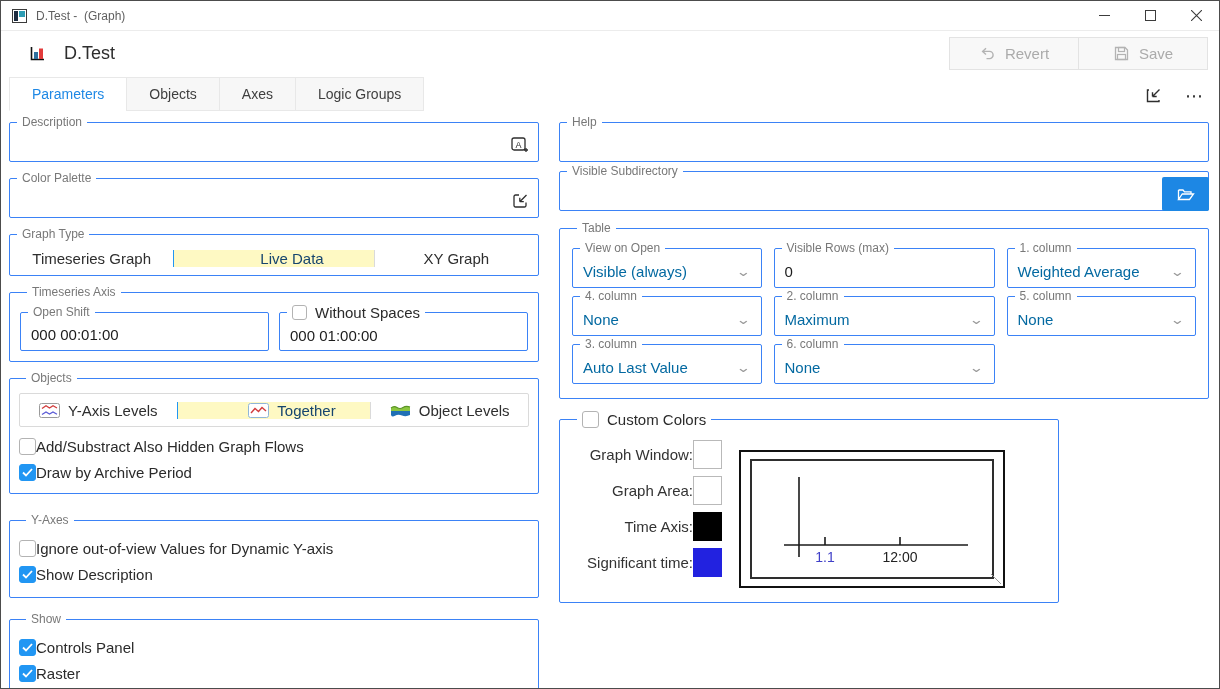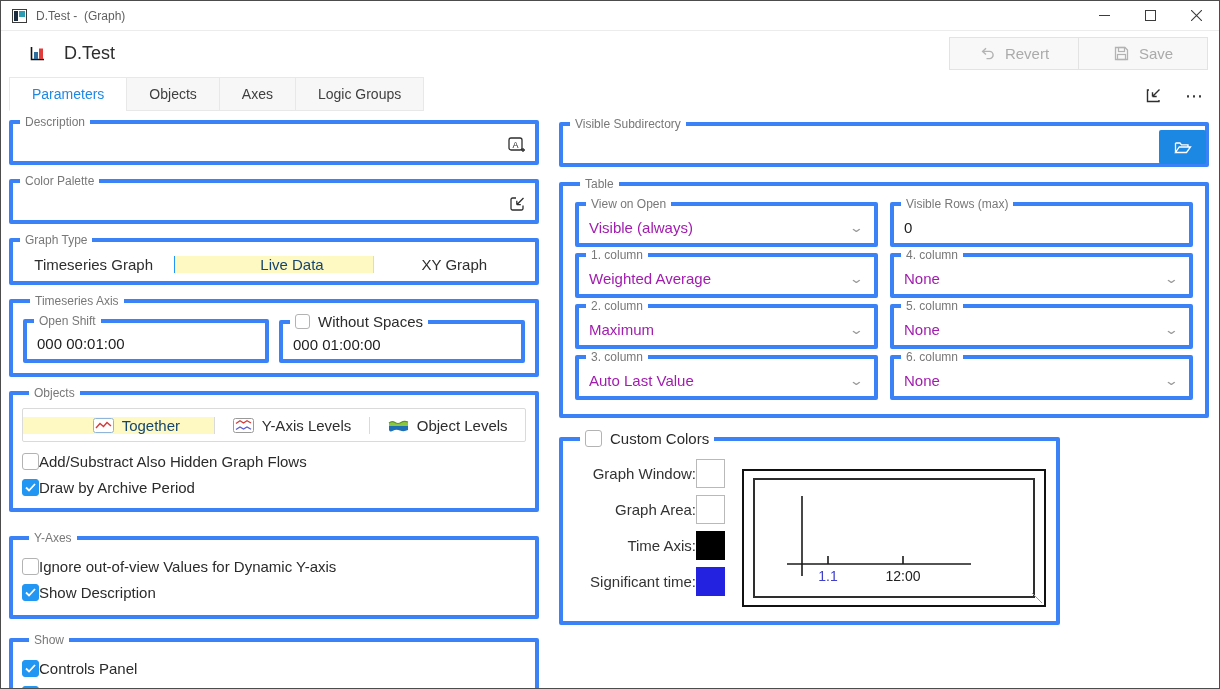--- a/index.html
+++ b/index.html
@@ -30,34 +30,34 @@
   .tab + .tab { margin-left:-1px; }
   .tab.active { background:#fff; color:#1e88e5; border-bottom-color:#fff; }
   .strip-icons { margin-left:auto; margin-right:16px; display:flex; align-items:center; gap:22px; padding-bottom:6px; }
   .more-dots { font-size:18px; color:#2e2e2e; line-height:12px; }
 
   
   .content { position:relative; }
   .col-left  { position:absolute; left:8px;   top:4px; width:530px; }
   .col-right { position:absolute; left:558px; top:4px; width:650px; }
 
-  fieldset { border:4px solid #3b82f6; border-radius:2px; background:#fff; }
+  fieldset { border:1px solid #3b82f6; border-radius:2px; background:#fff; }
   legend { font-size:12px; color:#787878; padding:0 5px; margin-left:7px; line-height:14px; }
   fieldset.plain { padding:0; }
   fieldset.group { padding:6px 10px 10px; }
   fieldset + fieldset, .fs-m { margin-top:9px; }
 
   .input-row { position:relative; height:32px; display:flex; align-items:center; }
   .input-row input { flex:1; height:100%; border:none; outline:none; font-size:15px;
                      color:#1c1c1c; padding:0 10px; font-family:inherit; background:transparent; }
   .field-action { position:absolute; right:8px; top:50%; transform:translateY(-50%); cursor:pointer; }
 
   
   .dropdown { height:32px; display:flex; align-items:center; padding:0 10px; }
-  .dropdown .val { flex:1; font-size:15px; color:#a21caf; }
+  .dropdown .val { flex:1; font-size:15px; color:#0369a1; }
   .chev { color:#9a9a9a; font-size:13px; transform:scaleX(1.4); margin-right:2px; }
 
   
   .seg { display:flex; height:34px;align-items:center; }
   .seg .opt { flex:1; display:flex; align-items:center; justify-content:center; gap:8px;
               font-size:15px; color:#2e2e2e; cursor:pointer; }
   .seg .opt + .opt { border-left:1px solid #dadada; }
   .seg .opt.active { background:#fef9c3; color:#16456e; border-left-color:#2196f3;padding-left:36px; }
 
   
@@ -69,34 +69,34 @@
   .cb-label { font-size:15px; color:#2b2b2b; }
 
   
   .triple { display:flex; gap:10px; }
   .triple fieldset { flex:1; margin-top:0; }
   .triple .input-row { height:30px; }
   legend .cb { width:15px; height:15px; }
   .legend-cb { display:flex; align-items:center; gap:8px; }
 
   
-  .tbl-grid { display:grid; grid-template-columns:1fr 1fr; column-gap:12px; row-gap:1px; padding:2px 2px 4px; }
+  .tbl-grid { display:grid; grid-template-columns:1fr 1fr 1fr; column-gap:12px; row-gap:1px; padding:2px 2px 4px; }
   .tbl-grid fieldset { margin-top:0; }
 
   
   .folder-btn { position:absolute; right:-1px; top:-1px; bottom:-1px; width:47px; border-radius:2px;
                 background:#1d87e4; display:flex; align-items:center; justify-content:center; cursor:pointer; }
 
   
   .cc-body { display:flex; padding:8px 0 14px 2px; }
   .cc-rows { width:150px; }
   .cc-row { display:flex; align-items:center; justify-content:flex-end; height:36px; }
   .cc-label { font-size:15px; color:#333; text-align:right; }
   .swatch { width:29px; height:29px; border:1px solid #b9b9b9; flex:0 0 auto; cursor:pointer; }
-  .preview-outer { margin-left:17px; margin-top:14px; width:304px; height:138px;
+  .preview-outer { margin-left:17px; margin-top:14px; width:266px; height:138px;
                    border:2px solid #111; padding:7px 9px; position:relative; }
   .preview-inner { width:100%; height:100%; border:2px solid #2e2e2e; position:relative; }
   .gripper { position:absolute; right:1px; bottom:1px; }
 </style>
 </head>
 <body>
 
 <div class="window">
 
   <div class="titlebar">
@@ -220,34 +220,34 @@
             <div class="input-row">
                 <input value="000 01:00:00" style="">
               </div>
           </fieldset>
         </div>
       </fieldset>
 
       <fieldset class="group" style="padding:8px 9px 10px;">
         <legend>Objects</legend>
         <div class="seg" style="border:1px solid #dadada; border-radius:2px;">
-          <div class="opt active">
-            <svg width="21" height="15" viewBox="0 0 21 15">
-              <rect x="0.5" y="0.5" width="20" height="14" rx="2" fill="#fff" stroke="#8fb6d8"></rect>
-              <path d="M3 10 L7 5.5 L10.5 8.5 L14 4.5 L18 8" fill="none" stroke="#d23b3b" stroke-width="1.4"></path>
-            </svg>
-            <span>Together</span>
-          </div>
           <div class="opt">
             <svg width="21" height="15" viewBox="0 0 21 15">
               <rect x="0.5" y="0.5" width="20" height="14" rx="2" fill="#fff" stroke="#9a9a9a"></rect>
               <path d="M3 5.5 L7 2.8 L10.5 5 L14 2.8 L18 5" fill="none" stroke="#d23b3b" stroke-width="1.3"></path>
               <path d="M3 11.5 L7 9 L10.5 11 L14 9 L18 11.2" fill="none" stroke="#5b5bd6" stroke-width="1.3"></path>
             </svg>
             <span>Y-Axis Levels</span>
+          </div>
+          <div class="opt active">
+            <svg width="21" height="15" viewBox="0 0 21 15">
+              <rect x="0.5" y="0.5" width="20" height="14" rx="2" fill="#fff" stroke="#8fb6d8"></rect>
+              <path d="M3 10 L7 5.5 L10.5 8.5 L14 4.5 L18 8" fill="none" stroke="#d23b3b" stroke-width="1.4"></path>
+            </svg>
+            <span>Together</span>
           </div>
           <div class="opt">
             <svg width="21" height="15" viewBox="0 0 21 15">
               <path d="M1 5 Q4 2.5 7 4.5 T13 4.5 T20 4 V8 H1 Z" fill="#8cc63f"></path>
               <path d="M1 5 Q4 2.5 7 4.5 T13 4.5 T20 4" fill="none" stroke="#5a9426" stroke-width="1.2"></path>
               <path d="M1 8 H20 V12 Q16 14 12 12.5 T5 12.8 T1 12 Z" fill="#1f6fb5"></path>
             </svg>
             <span>Object Levels</span>
           </div>
         </div>
@@ -304,20 +304,26 @@
         <div class="cb-row">
           
           
         </div>
       </fieldset>
 
     </div>
 
     <div class="col-right">
 
+      <fieldset class="plain">
+        <legend>Help</legend>
+        <div class="input-row">
+            <input value="" style="">
+          </div>
+      </fieldset>
 
       <fieldset class="plain" style="margin-top:2px;">
         <legend>Visible Subdirectory</legend>
         <div class="input-row" style="padding-right:50px;">
           <input value="" style="">
           <div class="folder-btn">
             <svg width="18" height="15" viewBox="0 0 18 15">
               <path d="M1.5 3 H6 L7.5 4.8 H14 V7" fill="none" stroke="#fff" stroke-width="1.3"></path>
               <path d="M1.5 12.5 V3 M1.5 12.5 H12.5 L16.5 7 H5.3 L1.5 12.5 Z" fill="none" stroke="#fff" stroke-width="1.3"></path>
             </svg>

